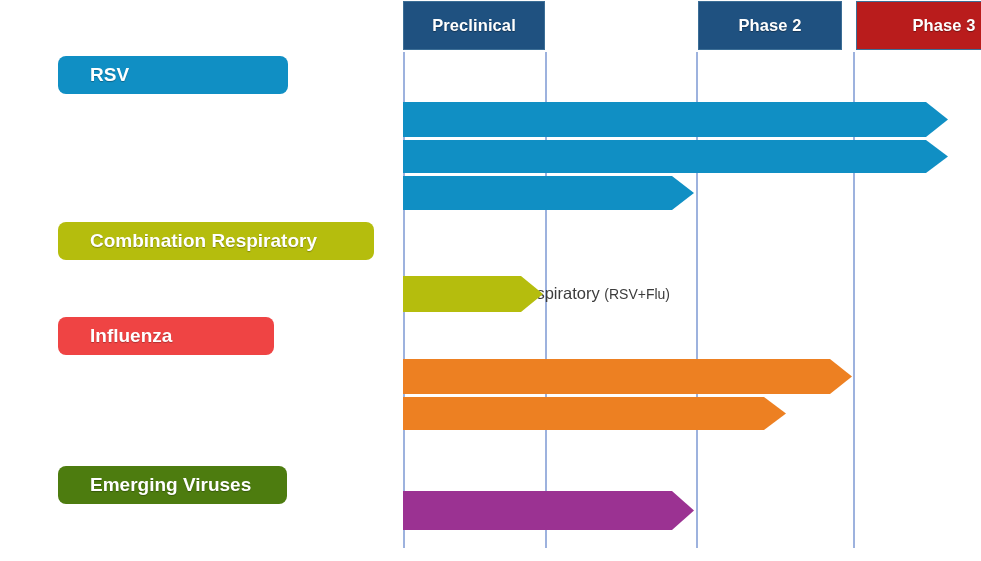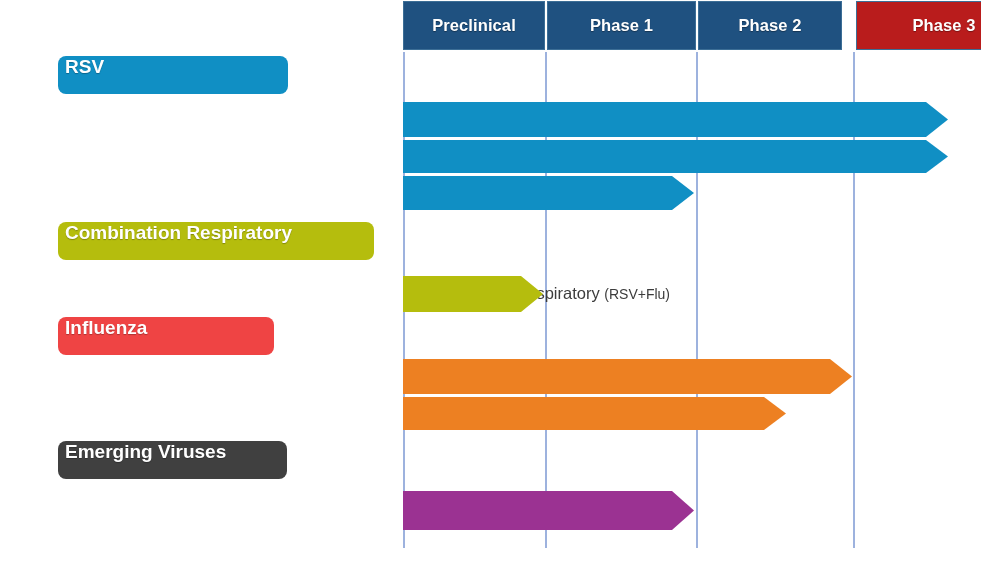--- a/index.html
+++ b/index.html
@@ -65,21 +65,22 @@
     background: #9DB2DE;
   }
   .grid-line.edge-right { background: #AEBEE2; }
 
   
   .section-pill {
     position: absolute;
     height: 38px;
     border-radius: 8px;
     display: flex;
-    padding-left: 7px;
+    align-items: center;
+    padding-left: 32px;
   }
   .section-pill .section-title {
     color: #ffffff;
     font-size: 19px;
     font-weight: bold;
     white-space: nowrap;
     text-shadow: 0 1px 1px rgba(0,0,0,.28);
   }
 
   
@@ -103,23 +104,20 @@
   .bar svg { display: block; width: 100%; height: 100%; }
 </style>
 </head>
 <body>
 
 <div id="chart-root">
 
   <div id="phase-header">
       <div class="phase-cell" style="left: 0px; width: 142px; background: rgb(31, 81, 128);">
         <span class="phase-label">Preclinical</span>
-      </div>
-      <div class="phase-cell" style="left: 144px; width: 149px; background: rgb(31, 81, 128);">
-        <span class="phase-label">Phase 1</span>
       </div>
       <div class="phase-cell" style="left: 295px; width: 144px; background: rgb(31, 81, 128);">
         <span class="phase-label">Phase 2</span>
       </div>
       <div class="phase-cell" style="left: 453px; width: 176px; background: #b91c1c;">
         <span class="phase-label">Phase 3</span>
       </div>
     </div>
 
   <div id="grid-body">
@@ -169,21 +167,21 @@
         <svg viewBox="0 0 449 35" preserveAspectRatio="none">
           <polygon points="0,0 427,0 449,17.5 427,35 0,35" fill="#ED8022"></polygon>
         </svg>
       </div>
       <div class="row-label" style="top: 408px; color: rgb(60, 60, 60);"><span class="lbl-main">Pandemic</span> <span class="lbl-sub">(H7N9 + Matrix-M</span><sup>TM</sup><span class="lbl-sub">)</span></div>
       <div class="bar" title="Phase 2" style="left: 357px; top: 397px; width: 383px; height: 33px;">
         <svg viewBox="0 0 383 33" preserveAspectRatio="none">
           <polygon points="0,0 361,0 383,16.5 361,33 0,33" fill="#ED8022"></polygon>
         </svg>
       </div>
-      <div class="section-pill" style="left: 12px; top: 441px; width: 229px; background: #404040;">
+      <div class="section-pill" style="left: 12px; top: 466px; width: 229px; background: #4d7c0f;">
         <span class="section-title">Emerging Viruses</span>
       </div>
       <div class="row-label" style="top: 507px; color: rgb(60, 60, 60);"><span class="lbl-main">Ebola + Matrix-M</span><sup>TM</sup></div>
       <div class="bar" title="Phase 1" style="left: 357px; top: 491px; width: 291px; height: 39px;">
         <svg viewBox="0 0 291 39" preserveAspectRatio="none">
           <polygon points="0,0 269,0 291,19.5 269,39 0,39" fill="#9B3292"></polygon>
         </svg>
       </div>
     </div>
 

